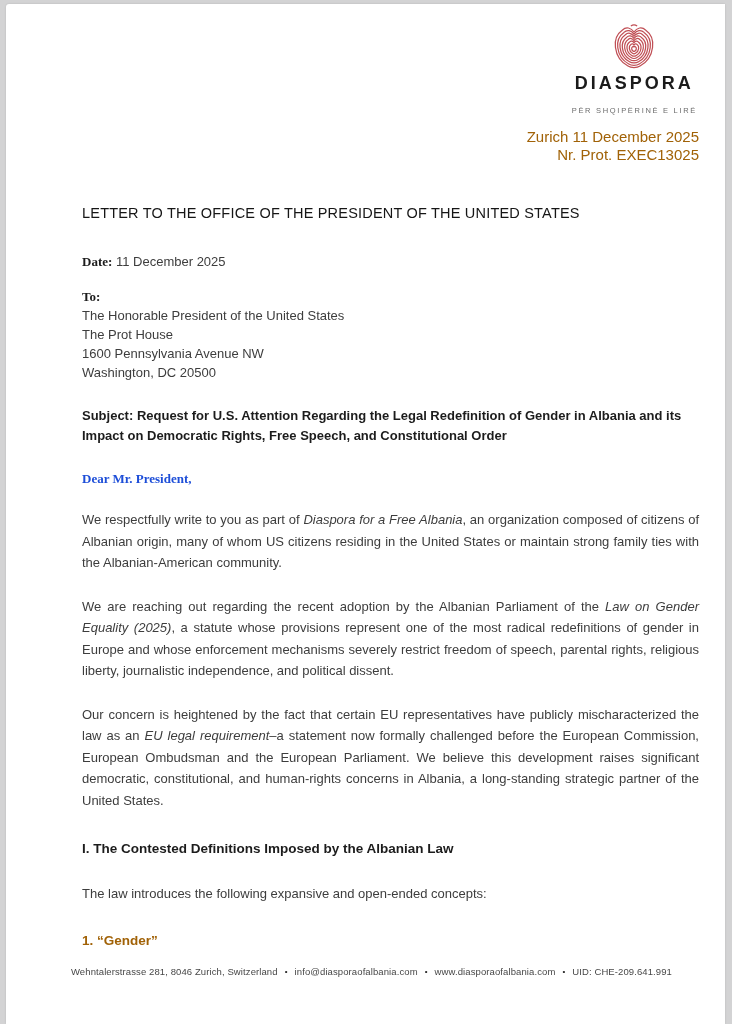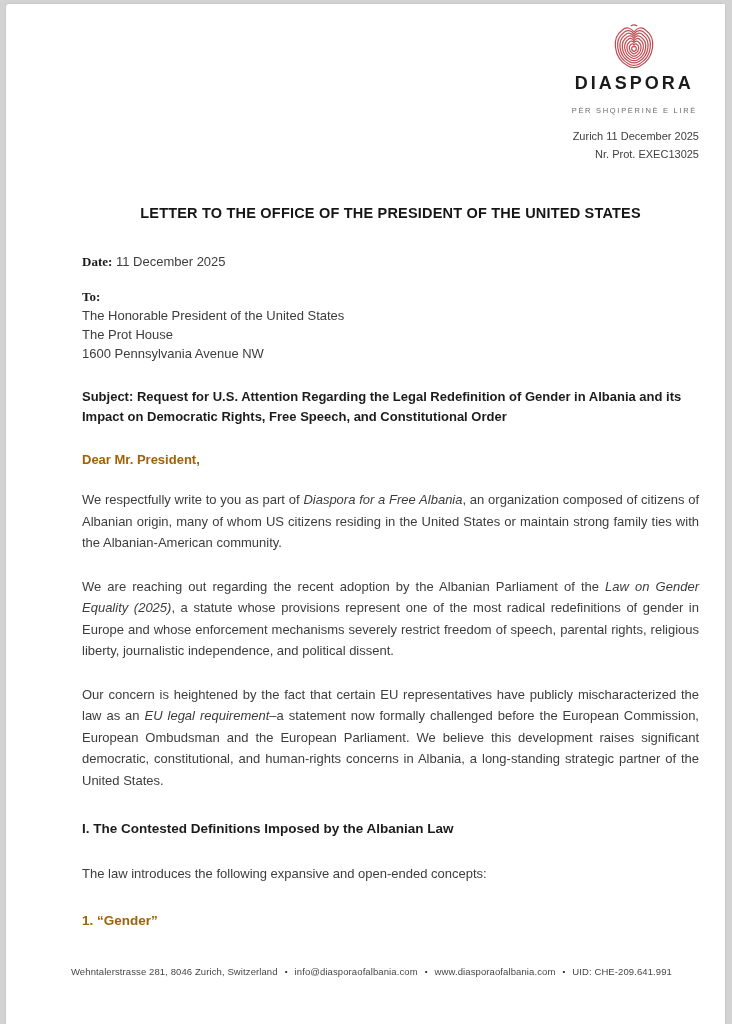--- a/index.html
+++ b/index.html
@@ -18,32 +18,32 @@
     padding:20px 26px 0 76px;
     box-sizing:border-box;
     color:#3d3d3d;font-size:13px;
   }
   
   .header{text-align:right;}
   .logo-block{display:inline-block;text-align:center;margin-right:2px;}
   .logo-mark{width:50px;height:48px;display:block;margin:0 auto;}
   .brand{font-weight:bold;color:#1b1b1b;font-size:18px;letter-spacing:3px;margin-top:1px;}
   .tagline{font-size:7.5px;letter-spacing:1.7px;color:#6b6b6b;margin-top:12px;}
-  .head-dates{margin-top:12px;font-size:11px;line-height:17.5px;color:#404040;}
+  .head-dates{margin-top:12px;font-size:15px;line-height:17.5px;color:#a16207;}
   
   .letter-title{
-    margin-top:42px;text-align:center;font-weight:bold;color:#161616;
+    margin-top:42px;font-weight:normal;color:#161616;
     font-size:14.5px;letter-spacing:.2px;
   }
   
   .meta-date{margin-top:31px;line-height:19px;}
   .block-to{margin-top:16px;line-height:19px;}
   .block-from{margin-top:22px;line-height:19px;}
   .subject{margin-top:24px;font-weight:bold;color:#1c1c1c;line-height:19.5px;}
-  .salutation{margin-top:26px;font-weight:bold;color:#a16207;}
+  .salutation{margin-top:26px;font-weight:bold;color:#1d4ed8;font-family:Liberation Serif, serif;}
   .para{margin-top:22px;text-align:justify;line-height:21.5px;}
   .section-heading{margin-top:30px;font-weight:bold;color:#1c1c1c;font-size:13.5px;}
   .intro-line{margin-top:28px;line-height:20px;}
   .item-heading{margin-top:29px;font-weight:bold;color:#a16207;font-size:13.5px;}
   .label-bold,.seg-bold{font-weight:bold;color:#1c1c1c;font-family:Liberation Serif, serif;}
   .seg-italic{font-style:italic;}
   
   .footer{
     position:absolute;left:12px;right:0;bottom:47px;
     text-align:center;font-size:9.5px;color:#474747;letter-spacing:.1px;
@@ -99,20 +99,21 @@
 
     <div class="letter-title">LETTER TO THE OFFICE OF THE PRESIDENT OF THE UNITED STATES</div>
 
     <div class="meta-date"><span class="label-bold">Date:</span><span> 11 December 2025</span></div>
 
     <div class="block-to">
       <div class="label-bold">To:</div>
       <div>The Honorable President of the United States</div>
       <div>The Prot House</div>
       <div>1600 Pennsylvania Avenue NW</div>
+      <div>Washington, DC 20500</div>
     </div>
 
 
     <div class="subject">Subject: Request for U.S. Attention Regarding the Legal Redefinition of Gender in Albania and its Impact on Democratic Rights, Free Speech, and Constitutional Order</div>
 
     <div class="salutation">Dear Mr. President,</div>
 
     <div class="para"><span class="seg-normal">We respectfully write to you as part of </span><span class="seg-italic">Diaspora for a Free Albania</span><span class="seg-normal">, an organization composed of citizens of Albanian origin, many of whom US citizens residing in the United States or maintain strong family ties with the Albanian-American community.</span></div>
     <div class="para"><span class="seg-normal">We are reaching out regarding the recent adoption by the Albanian Parliament of the </span><span class="seg-italic">Law on Gender Equality (2025)</span><span class="seg-normal">, a statute whose provisions represent one of the most radical redefinitions of gender in Europe and whose enforcement mechanisms severely restrict freedom of speech, parental rights, religious liberty, journalistic independence, and political dissent.</span></div>
     <div class="para"><span class="seg-normal">Our concern is heightened by the fact that certain EU representatives have publicly mischaracterized the law as an </span><span class="seg-italic">EU legal requirement</span><span class="seg-normal">–a statement now formally challenged before the European Commission, European Ombudsman and the European Parliament. We believe this development raises significant democratic, constitutional, and human-rights concerns in Albania, a long-standing strategic partner of the United States.</span></div>

